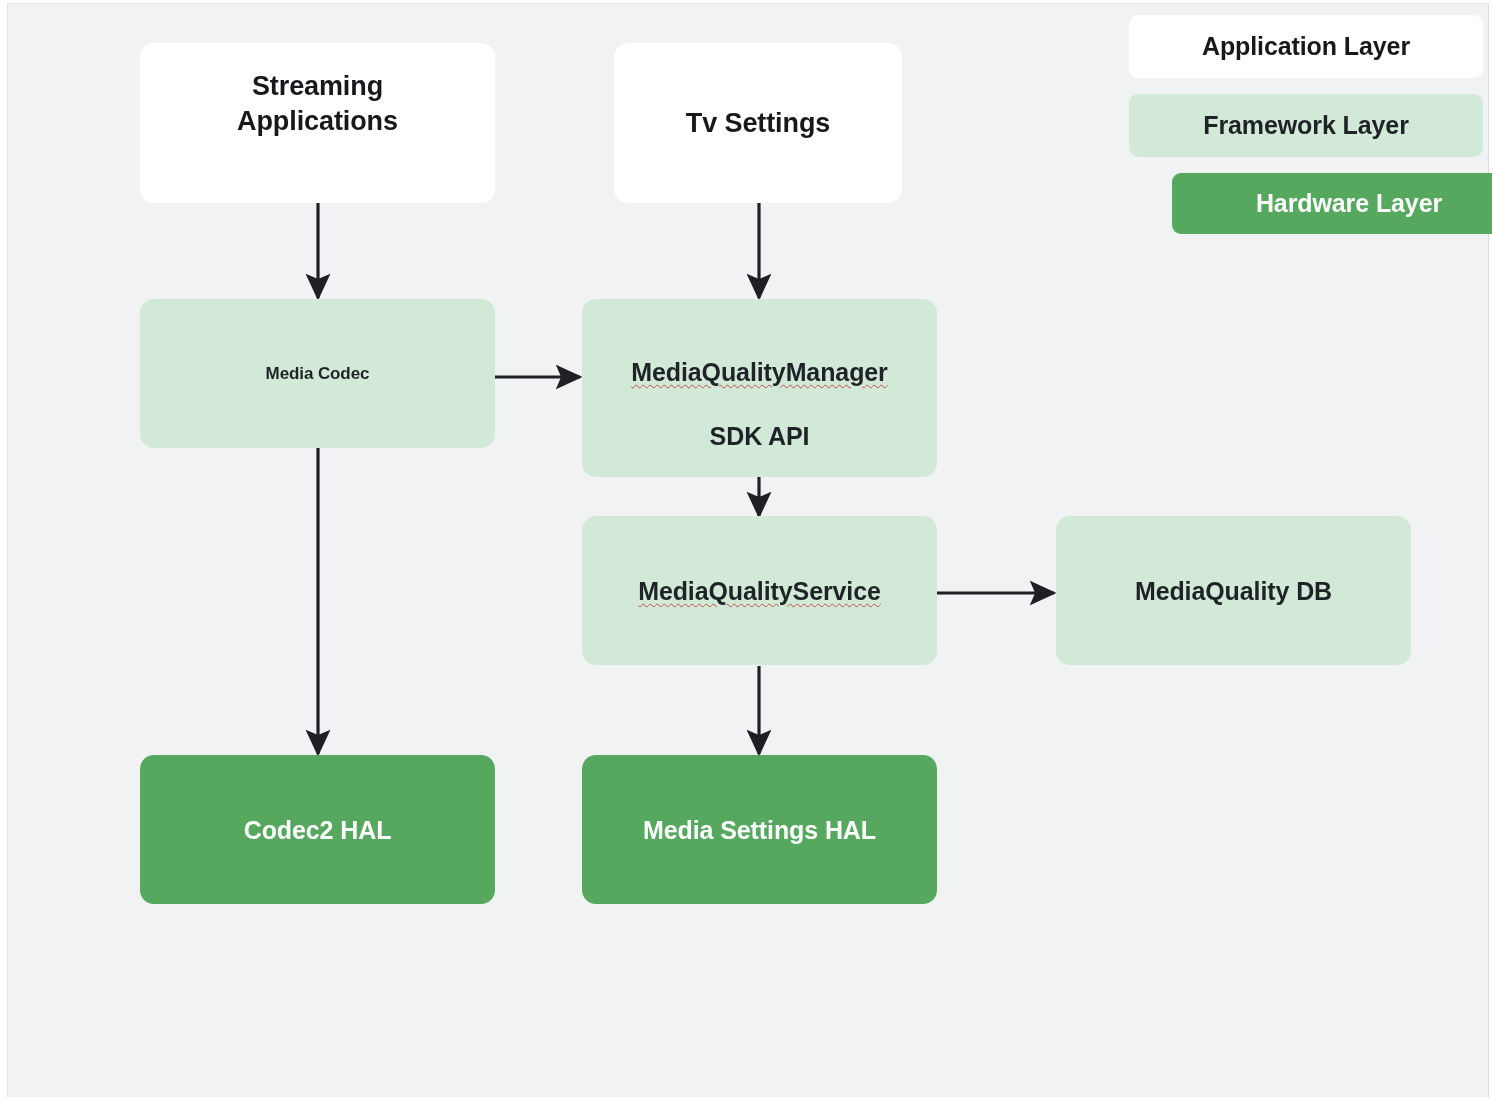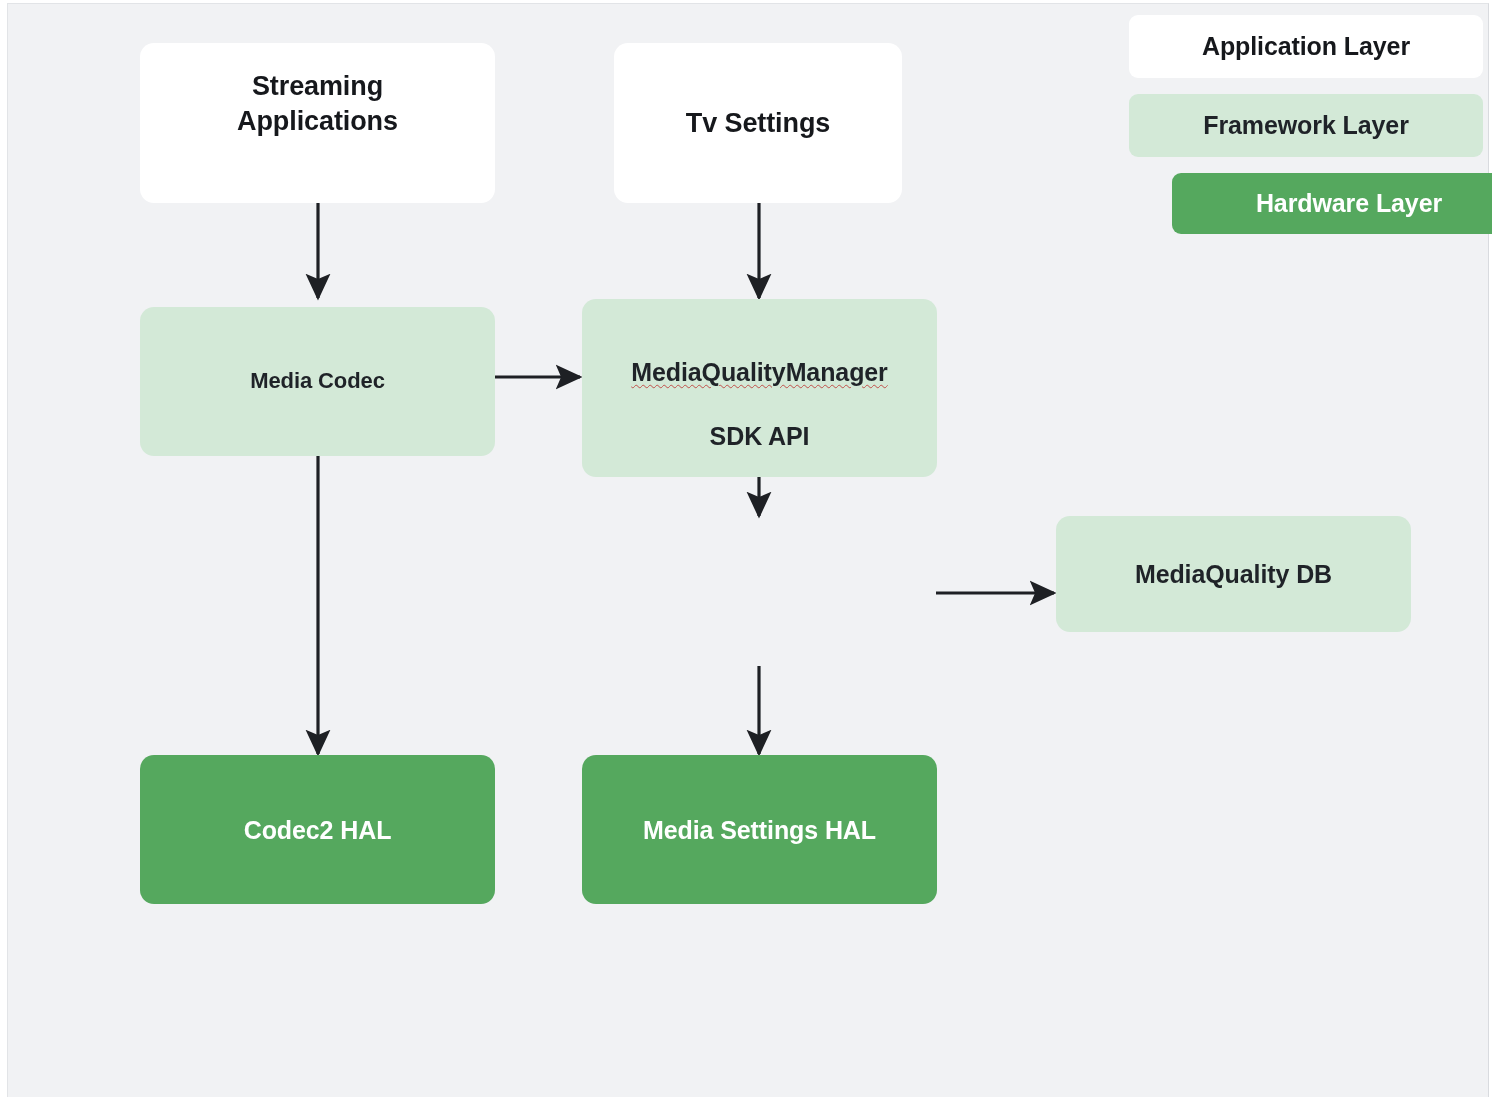--- a/index.html
+++ b/index.html
@@ -113,33 +113,36 @@
 
     <div class="node node-app" style="left:132px; top:39px; width:355px; height:160px; font-size:27px; padding-bottom:38px;">
       <span class="node-label">Streaming
 Applications</span>
     </div>
 
     <div class="node node-app" style="left:606px; top:39px; width:288px; height:160px; font-size:27px;">
       <span class="node-label">Tv Settings</span>
     </div>
 
-    <div class="node node-framework" style="left:132px; top:295px; width:355px; height:149px; font-size:22px;margin-top:8px;">
+    <div class="node node-framework" style="left:132px; top:295px; width:355px; height:149px; font-size:17px;">
       <span class="node-label">Media Codec</span>
     </div>
 
     <div class="node node-framework" style="left:574px; top:295px; width:355px; height:178px; font-size:25px;">
       <span class="node-label">
         <span class="spell">MediaQualityManager</span><br>
         <span>SDK API</span>
       </span>
     </div>
 
+    <div class="node node-framework" style="left:574px; top:512px; width:355px; height:149px; font-size:25px;">
+      <span class="node-label spell">MediaQualityService</span>
+    </div>
 
-    <div class="node node-framework" style="left:1048px; top:512px; width:355px; height:116px; font-size:25px;">
+    <div class="node node-framework" style="left:1048px; top:512px; width:355px; height:149px; font-size:25px;">
       <span class="node-label">MediaQuality DB</span>
     </div>
 
     <div class="node node-hardware" style="left:132px; top:751px; width:355px; height:149px; font-size:25px;">
       <span class="node-label">Codec2 HAL</span>
     </div>
 
     <div class="node node-hardware" style="left:574px; top:751px; width:355px; height:149px; font-size:25px;">
       <span class="node-label">Media Settings HAL</span>
     </div>

